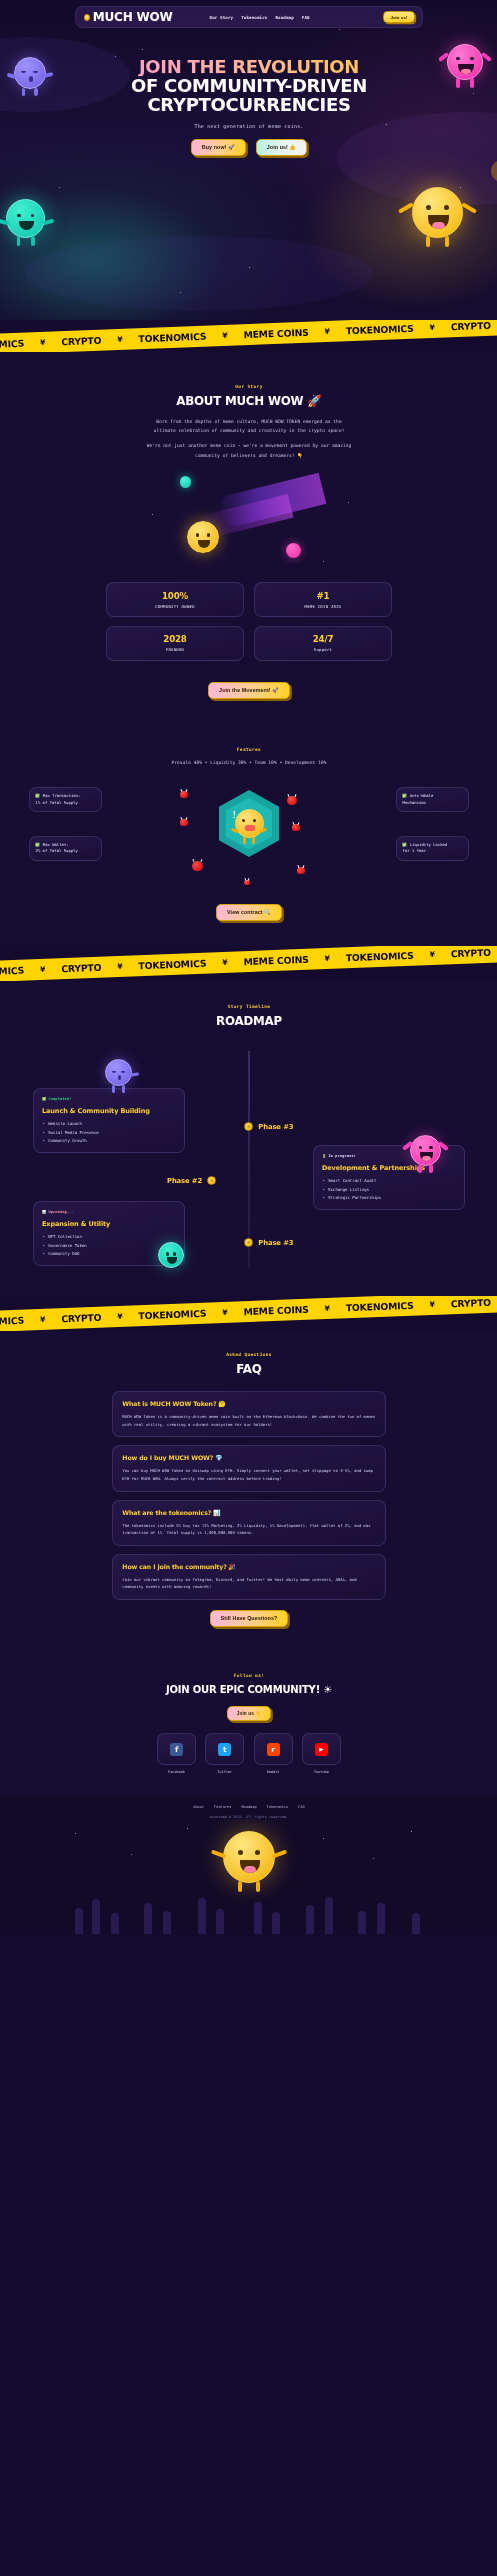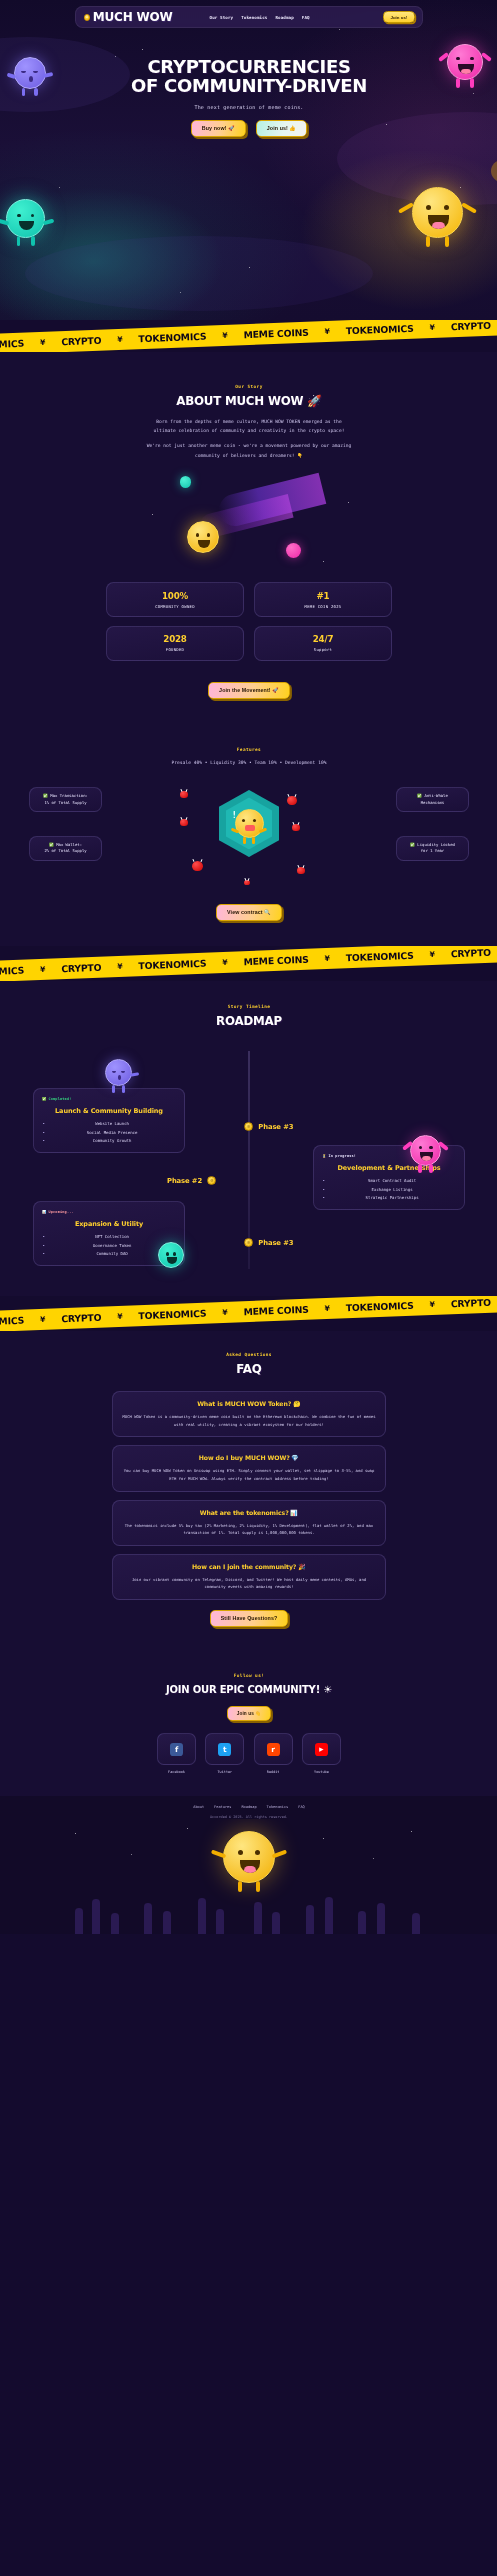--- a/index.html
+++ b/index.html
@@ -92,21 +92,21 @@
   
   .section { position:relative; background:#170d33; }
   .eyebrow { text-align:center; color:#ffd02e; font-size:4.4px; font-weight:bold; letter-spacing:0.4px; }
   .h2 { text-align:center; font-family:"DejaVu Sans", sans-serif; font-weight:bold;
     font-size:11.8px; color:#fff; letter-spacing:-0.2px; margin-top:5px;
     filter:drop-shadow(1.2px 1.2px 0 rgba(40,18,70,.85)); }
   .lead { text-align:center; font-size:4.6px; color:#cfc6ee; line-height:2.1; margin-top:8.7px; }
 
   .card {
     background:linear-gradient(170deg, rgba(48,32,86,.55), rgba(30,18,60,.55));
-    border:0.6px solid rgba(150,130,220,.22); border-radius:7.5px;text-align:center;
+    border:0.6px solid rgba(150,130,220,.22); border-radius:7.5px;
   }
 
   
   .about-art { position:relative; height:112px; }
 
   .stats { width:286px; margin:0 auto; display:grid; grid-template-columns:1fr 1fr;
     gap:8.7px 10px; }
   .stat { height:35px; display:flex; flex-direction:column; align-items:center;
     justify-content:center; gap:3.1px; }
   .stat-v { font-family:"DejaVu Sans", sans-serif; font-weight:bold; font-size:8.7px; color:#ffd02e;
@@ -276,22 +276,23 @@
       <div class="m-arm" style="left:-13.7px;top:18.7px;width:16px;height:4.4px;background:#f5b400;transform:rotate(-30deg);"></div>
       <div class="m-arm" style="right:-13.7px;top:18.7px;width:16px;height:4.4px;background:#f5b400;transform:rotate(30deg);"></div>
       <div class="m-leg" style="left:13.7px;top:49px;width:4.4px;height:11.2px;background:#f5b400;"></div>
       <div class="m-leg" style="right:13.7px;top:49px;width:4.4px;height:11.2px;background:#f5b400;"></div>
     </div>
 
     <div class="blob" style="right:-15px;top:160px;width:22.4px;height:22.4px;background:#f5b400;opacity:.35;"></div>
 
     <div class="hero-inner">
       <h1 class="h1">
+        <div class="grad">JOIN THE REVOLUTION</div>
+        <div class="wht">OF COMMUNITY-DRIVEN</div>
         <div class="wht">CRYPTOCURRENCIES</div>
-        <div class="wht">OF COMMUNITY-DRIVEN</div>
       </h1>
       <div class="sub">The next generation of meme coins.</div>
       <div class="btn-row">
         <button class="btn btn-buy">Buy now! 🚀</button>
         <button class="btn btn-join">Join us! 👍</button>
       </div>
     </div>
   </section>
 
   <div class="ticker" style="background:#140b2e;">

